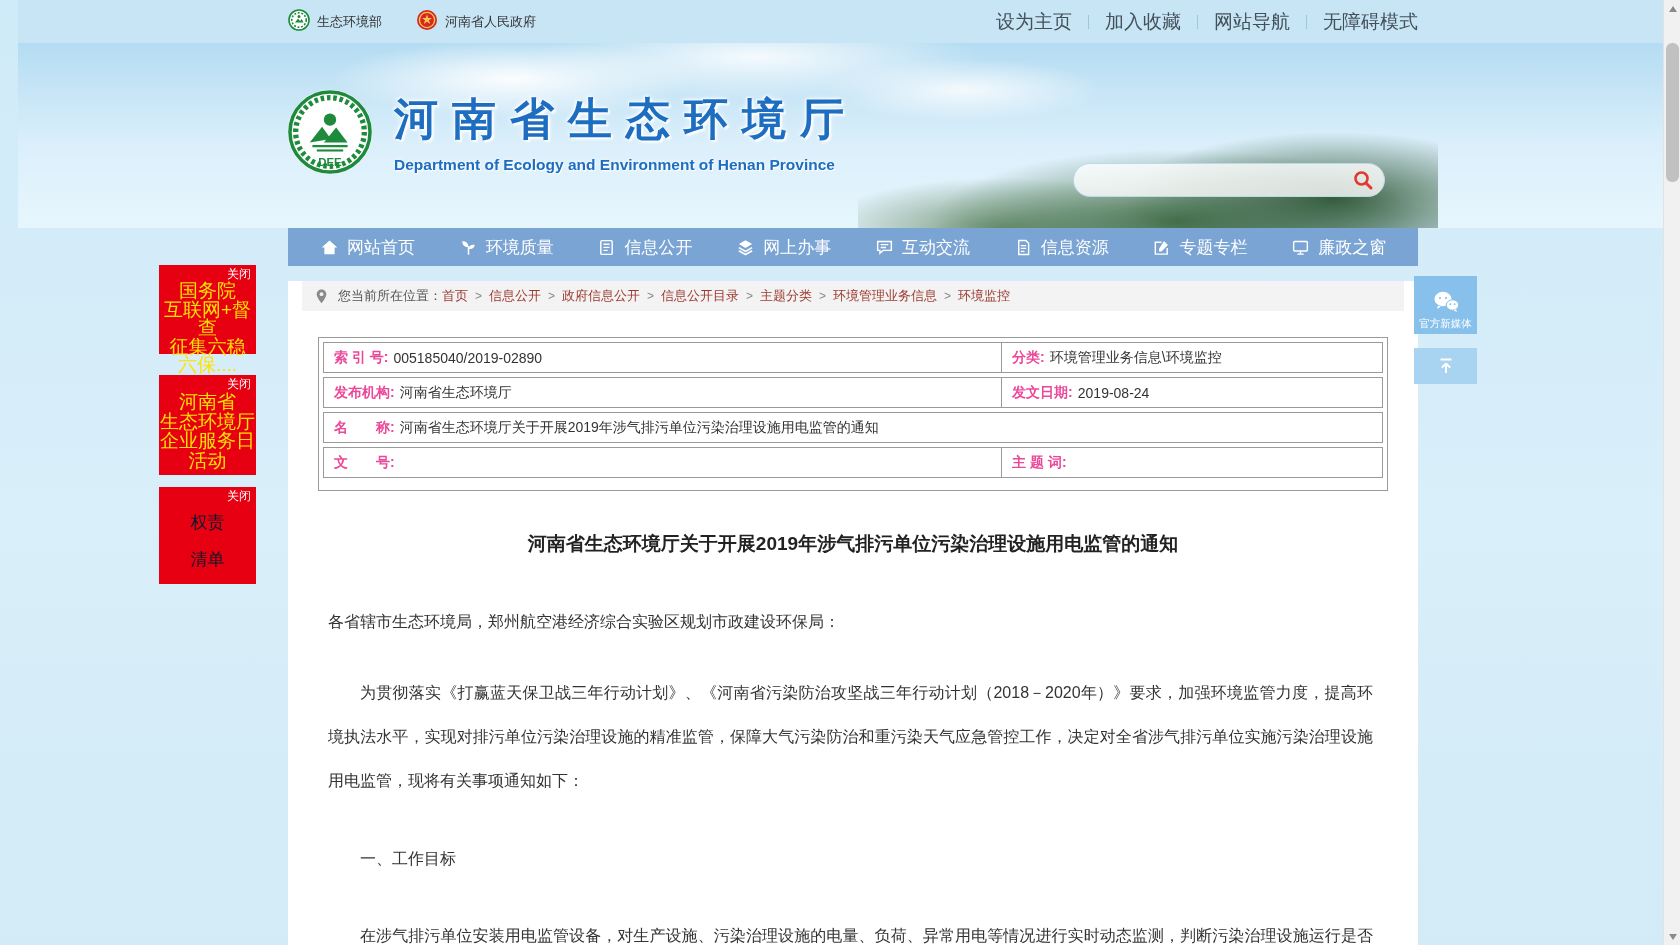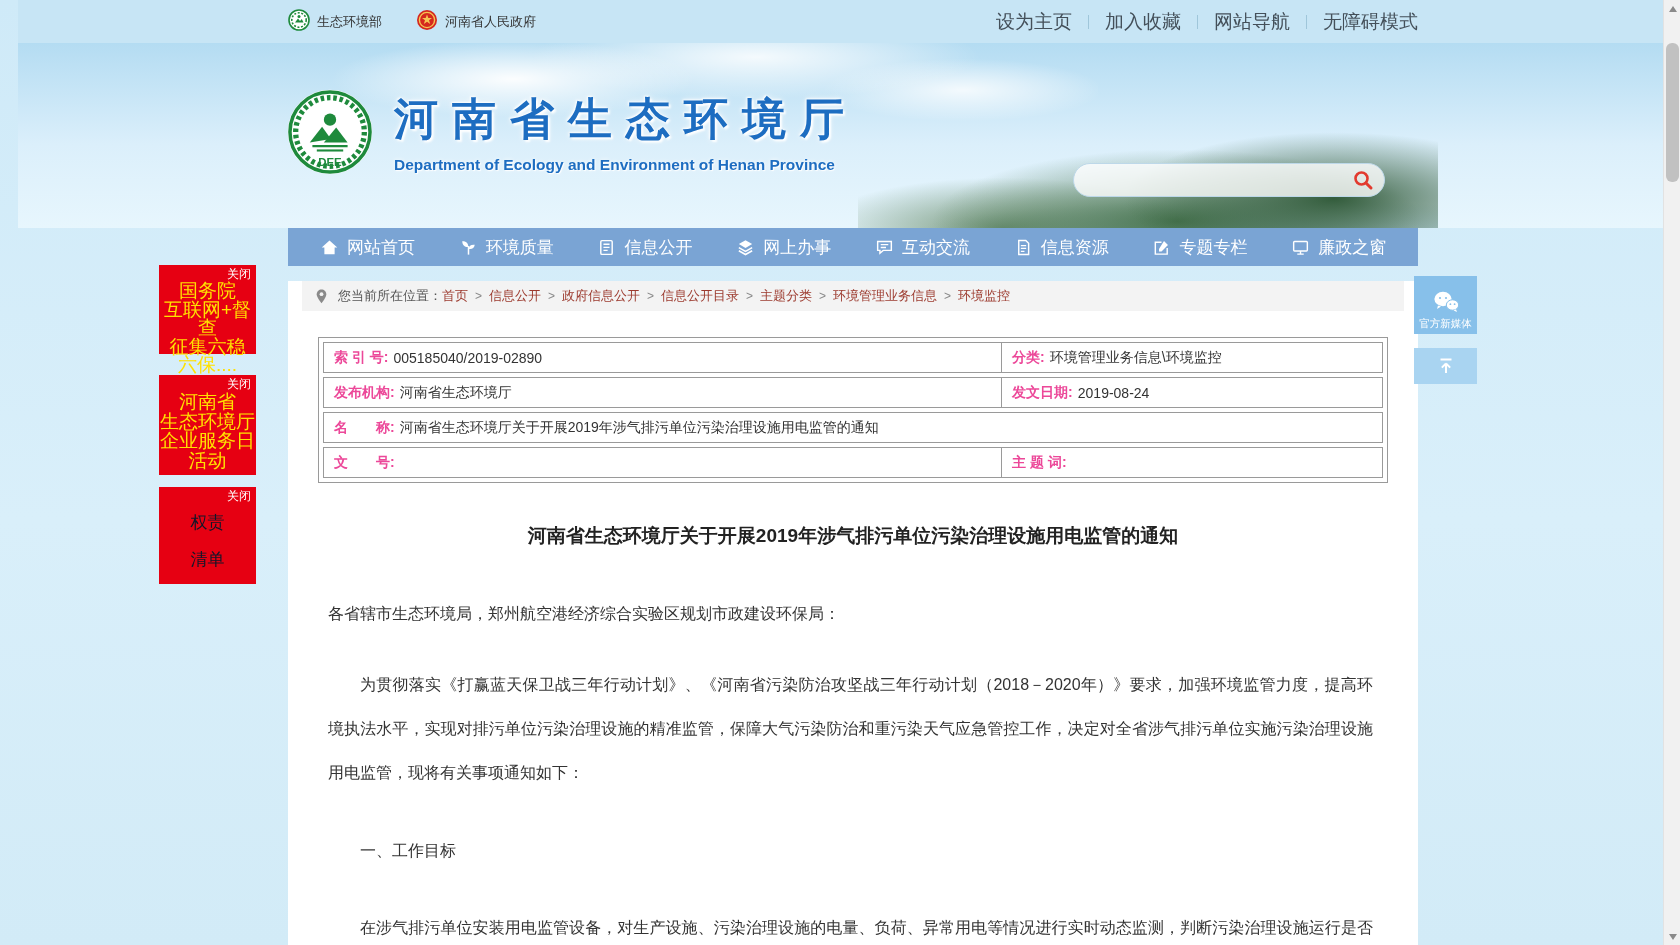--- a/index.html
+++ b/index.html
@@ -55,21 +55,21 @@
   .content { width:1130px; margin-left:270px; background:#fff; min-height:679px; padding-bottom:40px; }
   .breadcrumb { margin:15px 14px 0; height:30px; background:#f3f3f3; display:flex; align-items:center;
                 padding:0 12px; font-size:13px; color:#555; white-space:nowrap; }
   .breadcrumb .pin { margin-right:9px; display:flex; }
   .crumb-link { color:#9c3a2e; cursor:pointer; text-decoration:none; }
   .crumb-sep { color:#888; margin:0 7px; font-size:12px; }
 
   .doc-table { margin:26px 30px 0; border:1px solid #9a9a9a; padding:4px; }
   .trow { border:1px solid #9a9a9a; height:31px; display:flex; align-items:stretch; margin-bottom:4px;
           font-size:14px; color:#333; background:#fff; }
-  .trow:last-child { margin-bottom:0; }
+  .trow:last-child { margin-bottom:8px; }
   .tcell { display:flex; align-items:center; gap:5px; padding-left:10px; }
   .tcell .lbl { font-weight:bold; color:#ec4899; white-space:pre; }
   .c1 { width:64%; }
   .c2 { flex:1; border-left:1px solid #9a9a9a; }
   .cfull { width:100%; }
 
   .article-title { margin-top:40px; text-align:center; font-size:19px; font-weight:bold; color:#222; }
   .article { padding:0 45px 0 40px; font-size:16px; color:#333; }
   .p-salutation { margin-top:52px; line-height:26px; }
   .p-body { margin-top:36px; line-height:44px; text-align:justify; text-indent:2em; }

